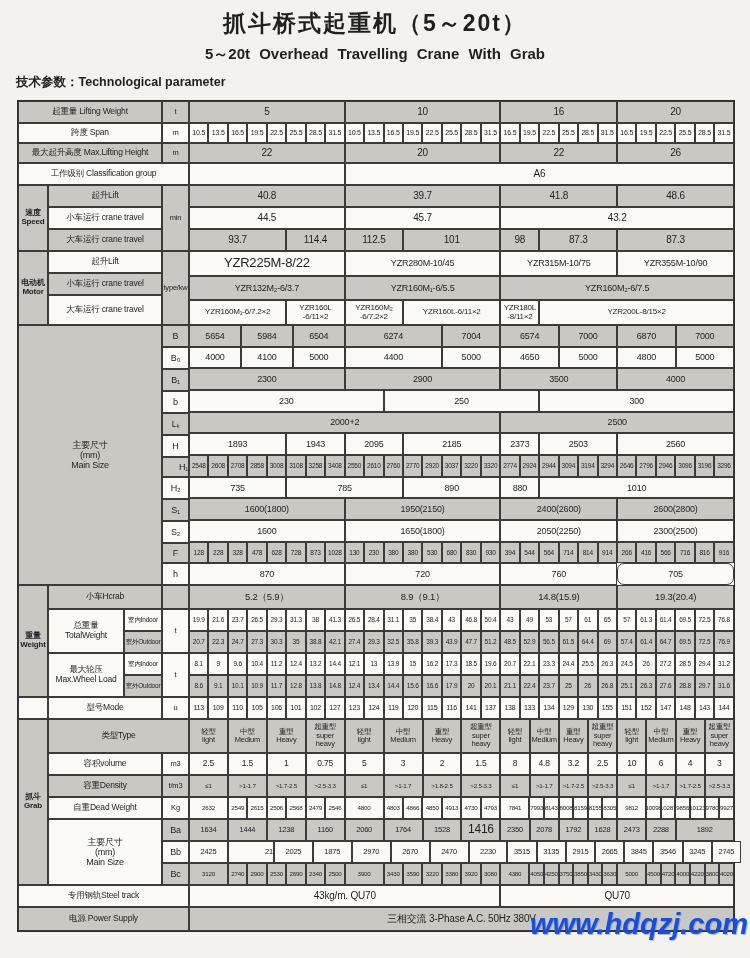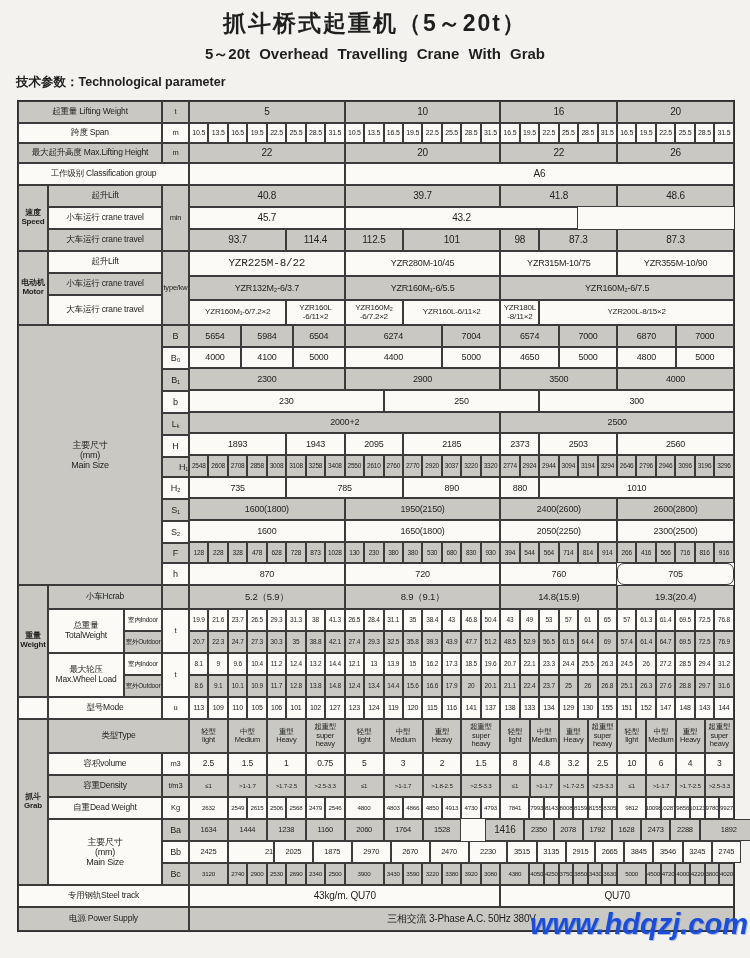--- a/index.html
+++ b/index.html
@@ -112,20 +112,21 @@
         </div>
         <div class="c sh unit wU">min</div>
         <div class="colgrow">
           <div class="data" style="height: 22px;">
             <div class="c sh" style="font-size: 10px; width: 28.5714%;">40.8</div>
             <div class="c sh" style="font-size: 10px; width: 28.5714%;">39.7</div>
             <div class="c sh" style="font-size: 10px; width: 21.4286%;">41.8</div>
             <div class="c sh" style="font-size: 10px; width: 21.4286%;">48.6</div>
           </div>
           <div class="data" style="height: 22px;">
+            <div class="c wh" style="font-size: 10px; width: 28.5714%;">44.5</div>
             <div class="c wh" style="font-size: 10px; width: 28.5714%;">45.7</div>
             <div class="c wh" style="font-size: 10px; width: 42.8571%;">43.2</div>
           </div>
           <div class="data" style="height: 22px;">
             <div class="c sh" style="font-size: 10px; width: 17.8571%;">93.7</div>
             <div class="c sh" style="font-size: 10px; width: 10.7143%;">114.4</div>
             <div class="c sh" style="font-size: 10px; width: 10.7143%;">112.5</div>
             <div class="c sh" style="font-size: 10px; width: 17.8571%;">101</div>
             <div class="c sh" style="font-size: 10px; width: 7.14286%;">98</div>
             <div class="c sh" style="font-size: 10px; width: 14.2857%;">87.3</div>
@@ -137,21 +138,21 @@
         <div class="c sh wG gl">电动机
 Motor</div>
         <div class="col wL">
           <div class="c wh lab" style="height: 22px;">起升Lift</div>
           <div class="c sh lab" style="height: 22px;">小车运行 crane travel</div>
           <div class="c wh lab" style="height: 30px;">大车运行 crane travel</div>
         </div>
         <div class="c sh unit wU">type/kw</div>
         <div class="colgrow">
           <div class="data" style="height: 22px;">
-            <div class="c wh" style="font-size: 11px; width: 28.5714%; font-family: Liberation Mono, monospace;">YZR225M-8/22</div>
+            <div class="c wh" style="font-size: 13px; width: 28.5714%;">YZR225M-8/22</div>
             <div class="c wh" style="font-size: 9px; width: 28.5714%;">YZR280M-10/45</div>
             <div class="c wh" style="font-size: 9px; width: 21.4286%;">YZR315M-10/75</div>
             <div class="c wh" style="font-size: 9px; width: 21.4286%;">YZR355M-10/90</div>
           </div>
           <div class="data" style="height: 22px;">
             <div class="c sh" style="font-size: 9px; width: 28.5714%;">YZR132M₂-6/3.7</div>
             <div class="c sh" style="font-size: 9px; width: 28.5714%;">YZR160M₁-6/5.5</div>
             <div class="c sh" style="font-size: 9px; width: 42.8571%;">YZR160M₂-6/7.5</div>
           </div>
           <div class="data" style="height: 30px;">
@@ -642,21 +643,21 @@
             </div>
             <div class="colgrow">
               <div class="data" style="height: 22px;">
                 <div class="c sh" style="font-size: 7.5px; width: 7.14286%;">1634</div>
                 <div class="c sh" style="font-size: 7.5px; width: 7.14286%;">1444</div>
                 <div class="c sh" style="font-size: 7.5px; width: 7.14286%;">1238</div>
                 <div class="c sh" style="font-size: 7.5px; width: 7.14286%;">1160</div>
                 <div class="c sh" style="font-size: 7.5px; width: 7.14286%;">2060</div>
                 <div class="c sh" style="font-size: 7.5px; width: 7.14286%;">1764</div>
                 <div class="c sh" style="font-size: 7.5px; width: 7.14286%;">1528</div>
-                <div class="c sh" style="font-size: 10px; width: 7.14286%; margin-left: 24px;">1416</div>
+                <div class="c sh" style="font-size: 12px; width: 7.14286%;">1416</div>
                 <div class="c sh" style="font-size: 7.5px; width: 5.35714%;">2350</div>
                 <div class="c sh" style="font-size: 7.5px; width: 5.35714%;">2078</div>
                 <div class="c sh" style="font-size: 7.5px; width: 5.35714%;">1792</div>
                 <div class="c sh" style="font-size: 7.5px; width: 5.35714%;">1628</div>
                 <div class="c sh" style="font-size: 7.5px; width: 5.35714%;">2473</div>
                 <div class="c sh" style="font-size: 7.5px; width: 5.35714%;">2288</div>
                 <div class="c sh" style="font-size: 7.5px; width: 10.7143%;">1892</div>
               </div>
               <div class="data" style="height: 22px;">
                 <div class="c wh" style="font-size: 7.5px; width: 7.14286%;">2425</div>

